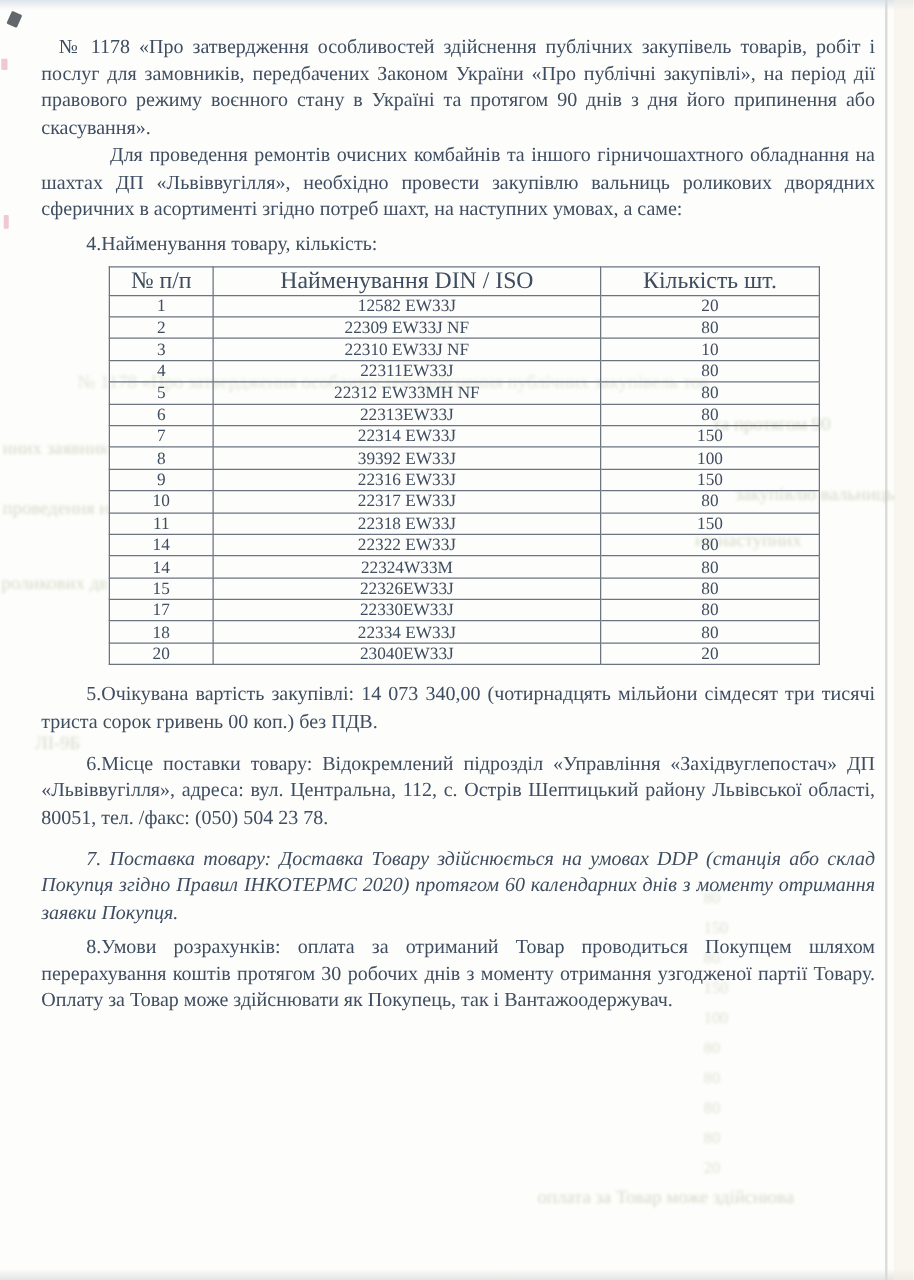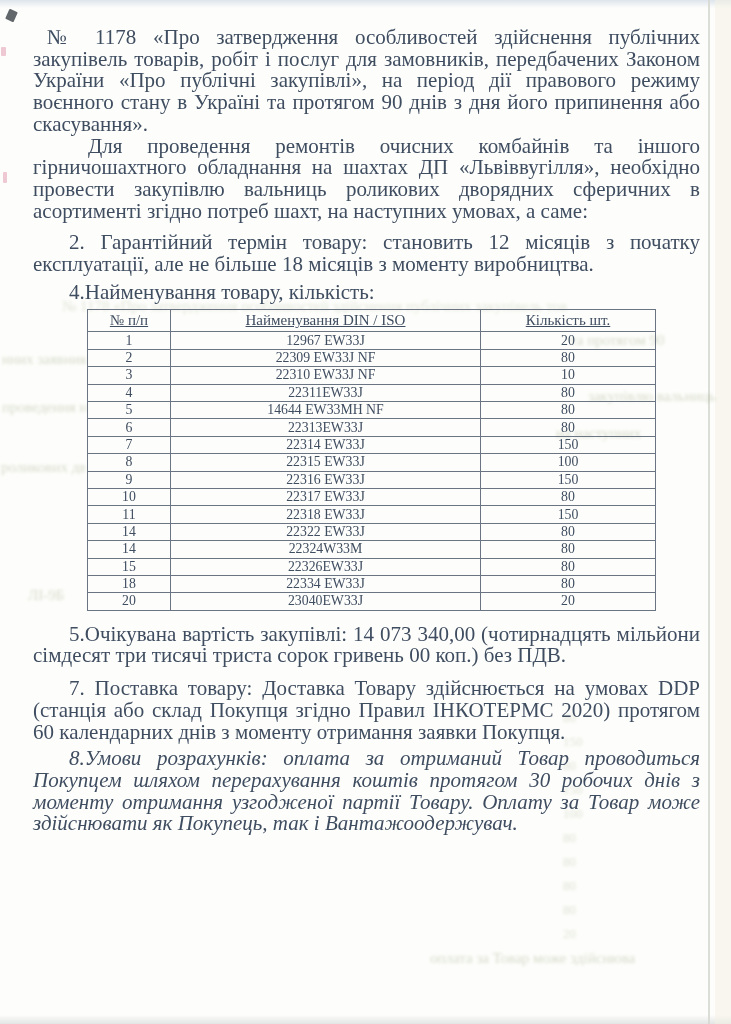--- a/index.html
+++ b/index.html
@@ -33,41 +33,41 @@
   .f3{left:556px;top:424px;width:165px;}
   .f4{left:2px;top:350px;width:84px;}
   .f5{left:2px;top:398px;width:84px;}
   .f6{left:1px;top:458px;width:84px;}
   .f7{left:28px;top:586px;width:58px;}
   .f8{left:430px;top:949px;width:272px;}
   .f9{left:563px;top:706px;width:34px;height:250px;white-space:pre-line;
       font-size:13px;line-height:24px;opacity:.35;}
   
   .content{position:absolute;left:33px;top:27px;width:667px;}
-  .content p{margin:0;font-size:21px;line-height:21.7px;text-align:justify;}
+  .content p{margin:0;font-size:16px;line-height:21.7px;text-align:justify;}
   .indent-sm{text-indent:14px;}
   .indent-md{text-indent:36px;}
   .indent-lg{text-indent:55px;}
   .m12{margin-top:12px !important;}
   .m10{margin-top:10px !important;}
   .m9{margin-top:9px !important;}
   .m6{margin-top:6px !important;}
-  .m5{margin-top:5px !important;font-style:italic;}
+  .m5{margin-top:5px !important;}
   .m15{margin-top:13px !important;}
-  .m11{margin-top:11px !important;}
+  .m11{margin-top:11px !important;font-style:italic;}
   
   table.products{border-collapse:collapse;width:568px;margin:6px 0 0 54px;
     table-layout:fixed;}
   .products col.c1{width:83px;}
   .products col.c2{width:310px;}
   .products col.c3{width:175px;}
   .products th,.products td{
     border:1px solid #6b7482;font-weight:normal;text-align:center;
     padding:0;overflow:hidden;white-space:nowrap;color:#3f4d60;}
-  .products th{height:21px;font-size:15px;text-decoration:underline;}
+  .products th{height:21px;font-size:19px;}
   .products td{height:16.4px;line-height:16px;font-size:13.8px;}
 </style>
 </head>
 <body>
 
 <div class="page">
 
   <div class="scan-top-band"></div>
   <div class="scan-bottom-band"></div>
   <div class="scan-right-line"></div>
@@ -93,75 +93,74 @@
 80
 80
 80
 80
 20</div>
 
   <div class="content">
     <p class="indent-sm">№ 1178 «Про затвердження особливостей здійснення публічних закупівель товарів, робіт і послуг для замовників, передбачених Законом України «Про публічні закупівлі», на період дії правового режиму воєнного стану в Україні та протягом 90 днів з дня його припинення або скасування».</p>
     <p class="indent-lg">Для проведення ремонтів очисних комбайнів та іншого гірничошахтного обладнання на шахтах ДП «Львіввугілля», необхідно провести закупівлю вальниць роликових дворядних сферичних в асортименті згідно потреб шахт, на наступних умовах, а саме:</p>
 
-    <p class="indent-md m10">2. Гарантійний термін товару: становить 12 місяців з початку експлуатації, але не більше 18 місяців з моменту виробництва.</p>
     <p class="indent-md m6">4.Найменування товару, кількість:</p>
 
     <table class="products">
       <colgroup>
           <col class="c1">
           <col class="c2">
           <col class="c3">
         </colgroup>
       <thead>
         <tr>
           <th>№ п/п</th>
           <th>Найменування  DIN / ISO</th>
           <th>Кількість шт.</th>
         </tr>
       </thead>
       <tbody>
           <tr>
             <td>1</td>
-            <td>12967 EW33J</td>
+            <td>12582 EW33J</td>
             <td>20</td>
           </tr>
           <tr>
             <td>2</td>
             <td>22309 EW33J NF</td>
             <td>80</td>
           </tr>
           <tr>
             <td>3</td>
             <td>22310 EW33J NF</td>
             <td>10</td>
           </tr>
           <tr>
             <td>4</td>
             <td>22311EW33J</td>
             <td>80</td>
           </tr>
           <tr>
             <td>5</td>
-            <td>14644 EW33MH NF</td>
+            <td>22312 EW33MH NF</td>
             <td>80</td>
           </tr>
           <tr>
             <td>6</td>
             <td>22313EW33J</td>
             <td>80</td>
           </tr>
           <tr>
             <td>7</td>
             <td>22314 EW33J</td>
             <td>150</td>
           </tr>
           <tr>
             <td>8</td>
-            <td>22315 EW33J</td>
+            <td>39392 EW33J</td>
             <td>100</td>
           </tr>
           <tr>
             <td>9</td>
             <td>22316 EW33J</td>
             <td>150</td>
           </tr>
           <tr>
             <td>10</td>
             <td>22317 EW33J</td>
@@ -181,30 +180,36 @@
             <td>14</td>
             <td>22324W33M</td>
             <td>80</td>
           </tr>
           <tr>
             <td>15</td>
             <td>22326EW33J</td>
             <td>80</td>
           </tr>
           <tr>
+            <td>17</td>
+            <td>22330EW33J</td>
+            <td>80</td>
+          </tr>
+          <tr>
             <td>18</td>
             <td>22334 EW33J</td>
             <td>80</td>
           </tr>
           <tr>
             <td>20</td>
             <td>23040EW33J</td>
             <td>20</td>
           </tr>
         </tbody>
     </table>
 
     <p class="indent-md m15">5.Очікувана вартість закупівлі:  14 073 340,00 (чотирнадцять мільйони сімдесят три тисячі триста сорок гривень  00 коп.) без ПДВ.</p>
+    <p class="indent-md m12">6.Місце поставки товару: Відокремлений підрозділ «Управління «Західвуглепостач» ДП «Львіввугілля», адреса: вул. Центральна, 112, с. Острів Шептицький району Львівської області, 80051, тел. /факс: (050) 504 23 78.</p>
     <p class="indent-md m11">7. Поставка товару: Доставка Товару здійснюється на умовах DDP (станція або склад Покупця згідно Правил ІНКОТЕРМС 2020) протягом  60 календарних днів  з моменту отримання заявки Покупця.</p>
     <p class="indent-md m5">8.Умови розрахунків: оплата  за отриманий  Товар проводиться Покупцем шляхом перерахування коштів протягом 30 робочих днів з моменту отримання узгодженої партії Товару. Оплату за Товар може здійснювати як Покупець, так і Вантажоодержувач.</p>
   </div>
 
 </div>
 
 </body></html>

